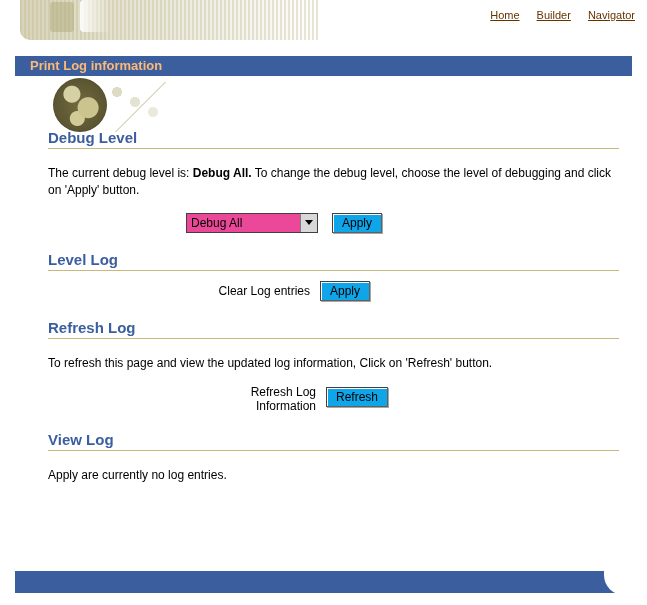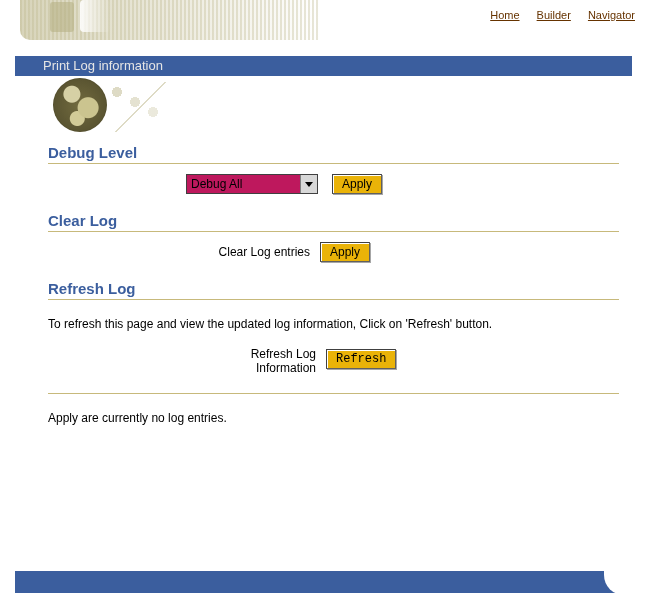--- a/index.html
+++ b/index.html
@@ -60,24 +60,24 @@
   
   .titlebar {
     position: absolute;
     left: 15px;
     right: 15px;
     top: 56px;
     height: 20px;
     background: #3B5E9E;
   }
   .titlebar .title {
-    color: #e5e5e5;
-    font-weight: normal;
+    color: #fdba74;
+    font-weight: bold;
     font-size: 13px;
-    padding-left: 28px;
+    padding-left: 15px;
     line-height: 20px;
   }
   
   .globe-wrap {
     position: absolute;
     left: 15px;
     top: 76px;
     width: 180px;
     height: 60px;
     background: #ffffff;
@@ -108,21 +108,21 @@
       linear-gradient(135deg, transparent 44%, rgba(189,183,140,0.5) 44% 46%, transparent 46%),
       radial-gradient(circle at 10px 10px, rgba(189,183,140,0.5) 5px, transparent 5px),
       radial-gradient(circle at 28px 20px, rgba(189,183,140,0.4) 5px, transparent 5px),
       radial-gradient(circle at 46px 30px, rgba(189,183,140,0.3) 5px, transparent 5px);
   }
   
   .content {
     position: absolute;
     left: 48px;
     right: 28px;
-    top: 144px;
+    top: 129px;
   }
   .section-title {
     color: #3B5E9E;
     font-size: 15px;
     font-weight: bold;
     margin: 0 0 2px 0;
   }
   .hr {
     height: 1px;
     background: #C7B97B;
@@ -146,21 +146,21 @@
     font-size: 12px;
     width: 110px;
     margin-right: 10px;
     text-align: right;
   }
   .select-wrap {
     display: inline-flex;
     align-items: center;
     height: 20px;
     border: 1px solid #404040;
-    background: #be185d;
+    background: #ec4899;
     width: 132px;
     box-sizing: border-box;
     margin-right: 14px;
     gap: 41px;
   }
   .select-wrap .sel-text {
     flex: 1 1 auto;
     font-size: 12px;
     padding: 1px 4px;
     white-space: nowrap;
@@ -178,21 +178,21 @@
     content: "";
     width: 0; height: 0;
     border-left: 4px solid transparent;
     border-right: 4px solid transparent;
     border-top: 5px solid #000;
   }
   .btn {
     font-size: 12px;
     font-family: inherit;
     padding: 2px 9px;
-    background: #eab308;
+    background: #0ea5e9;
     border: 1px solid #404040;
     border-right-color: #606060;
     border-bottom-color: #606060;
     box-shadow: inset 1px 1px 0 #ffffff, 1px 1px 0 rgba(0,0,0,0.35);
     cursor: pointer;
   }
   .section { margin-bottom: 4px; }
 
   
   .bottombar {
@@ -232,52 +232,56 @@
 
   <div class="globe-wrap">
     <div class="globe"></div>
   </div>
 
   <div class="content">
 
     <div class="section">
       <div class="section-title">Debug Level</div>
       <div class="hr"></div>
+      <div class="para">
+        <span>The current debug level is: </span><strong>Debug All.</strong><span> To change the debug level, choose the level of debugging and click on 'Apply' button.</span>
+      </div>
       <div class="control-row indent">
         <div class="select-wrap">
           <span class="sel-text">Debug All</span>
           <span class="sel-btn"></span>
         </div>
         <button class="btn">Apply</button>
       </div>
     </div>
 
     <div class="section">
-      <div class="section-title">Clear Log</div>
+      <div class="section-title">Level Log</div>
       <div class="hr"></div>
       <div class="control-row" style="padding-left:152px;">
         <span class="control-label">Clear Log entries</span>
         <button class="btn">Apply</button>
       </div>
     </div>
 
     <div class="section">
       <div class="section-title">Refresh Log</div>
       <div class="hr"></div>
       <div class="para">To refresh this page and view the updated log information, Click on 'Refresh' button.</div>
       <div class="control-row" style="padding-left:168px; align-items:flex-start;">
         <span class="control-label" style="width:100px; line-height:14px;">
           <span>Refresh Log</span><br>
           <span>Information</span>
         </span>
-        <button class="btn" style="margin-top:2px;font-family:Liberation Mono, monospace;">Refresh</button>
-      </div>
-    </div>
-
-    <div class="section">
+        <button class="btn" style="margin-top:2px;">Refresh</button>
+      </div>
+    </div>
+
+    <div class="section">
+      <div class="section-title">View Log</div>
       <div class="hr"></div>
       <div class="para">Apply are currently no log entries.</div>
     </div>
 
   </div>
 
   <div class="bottombar">
     <div class="notch"></div>
   </div>
 

